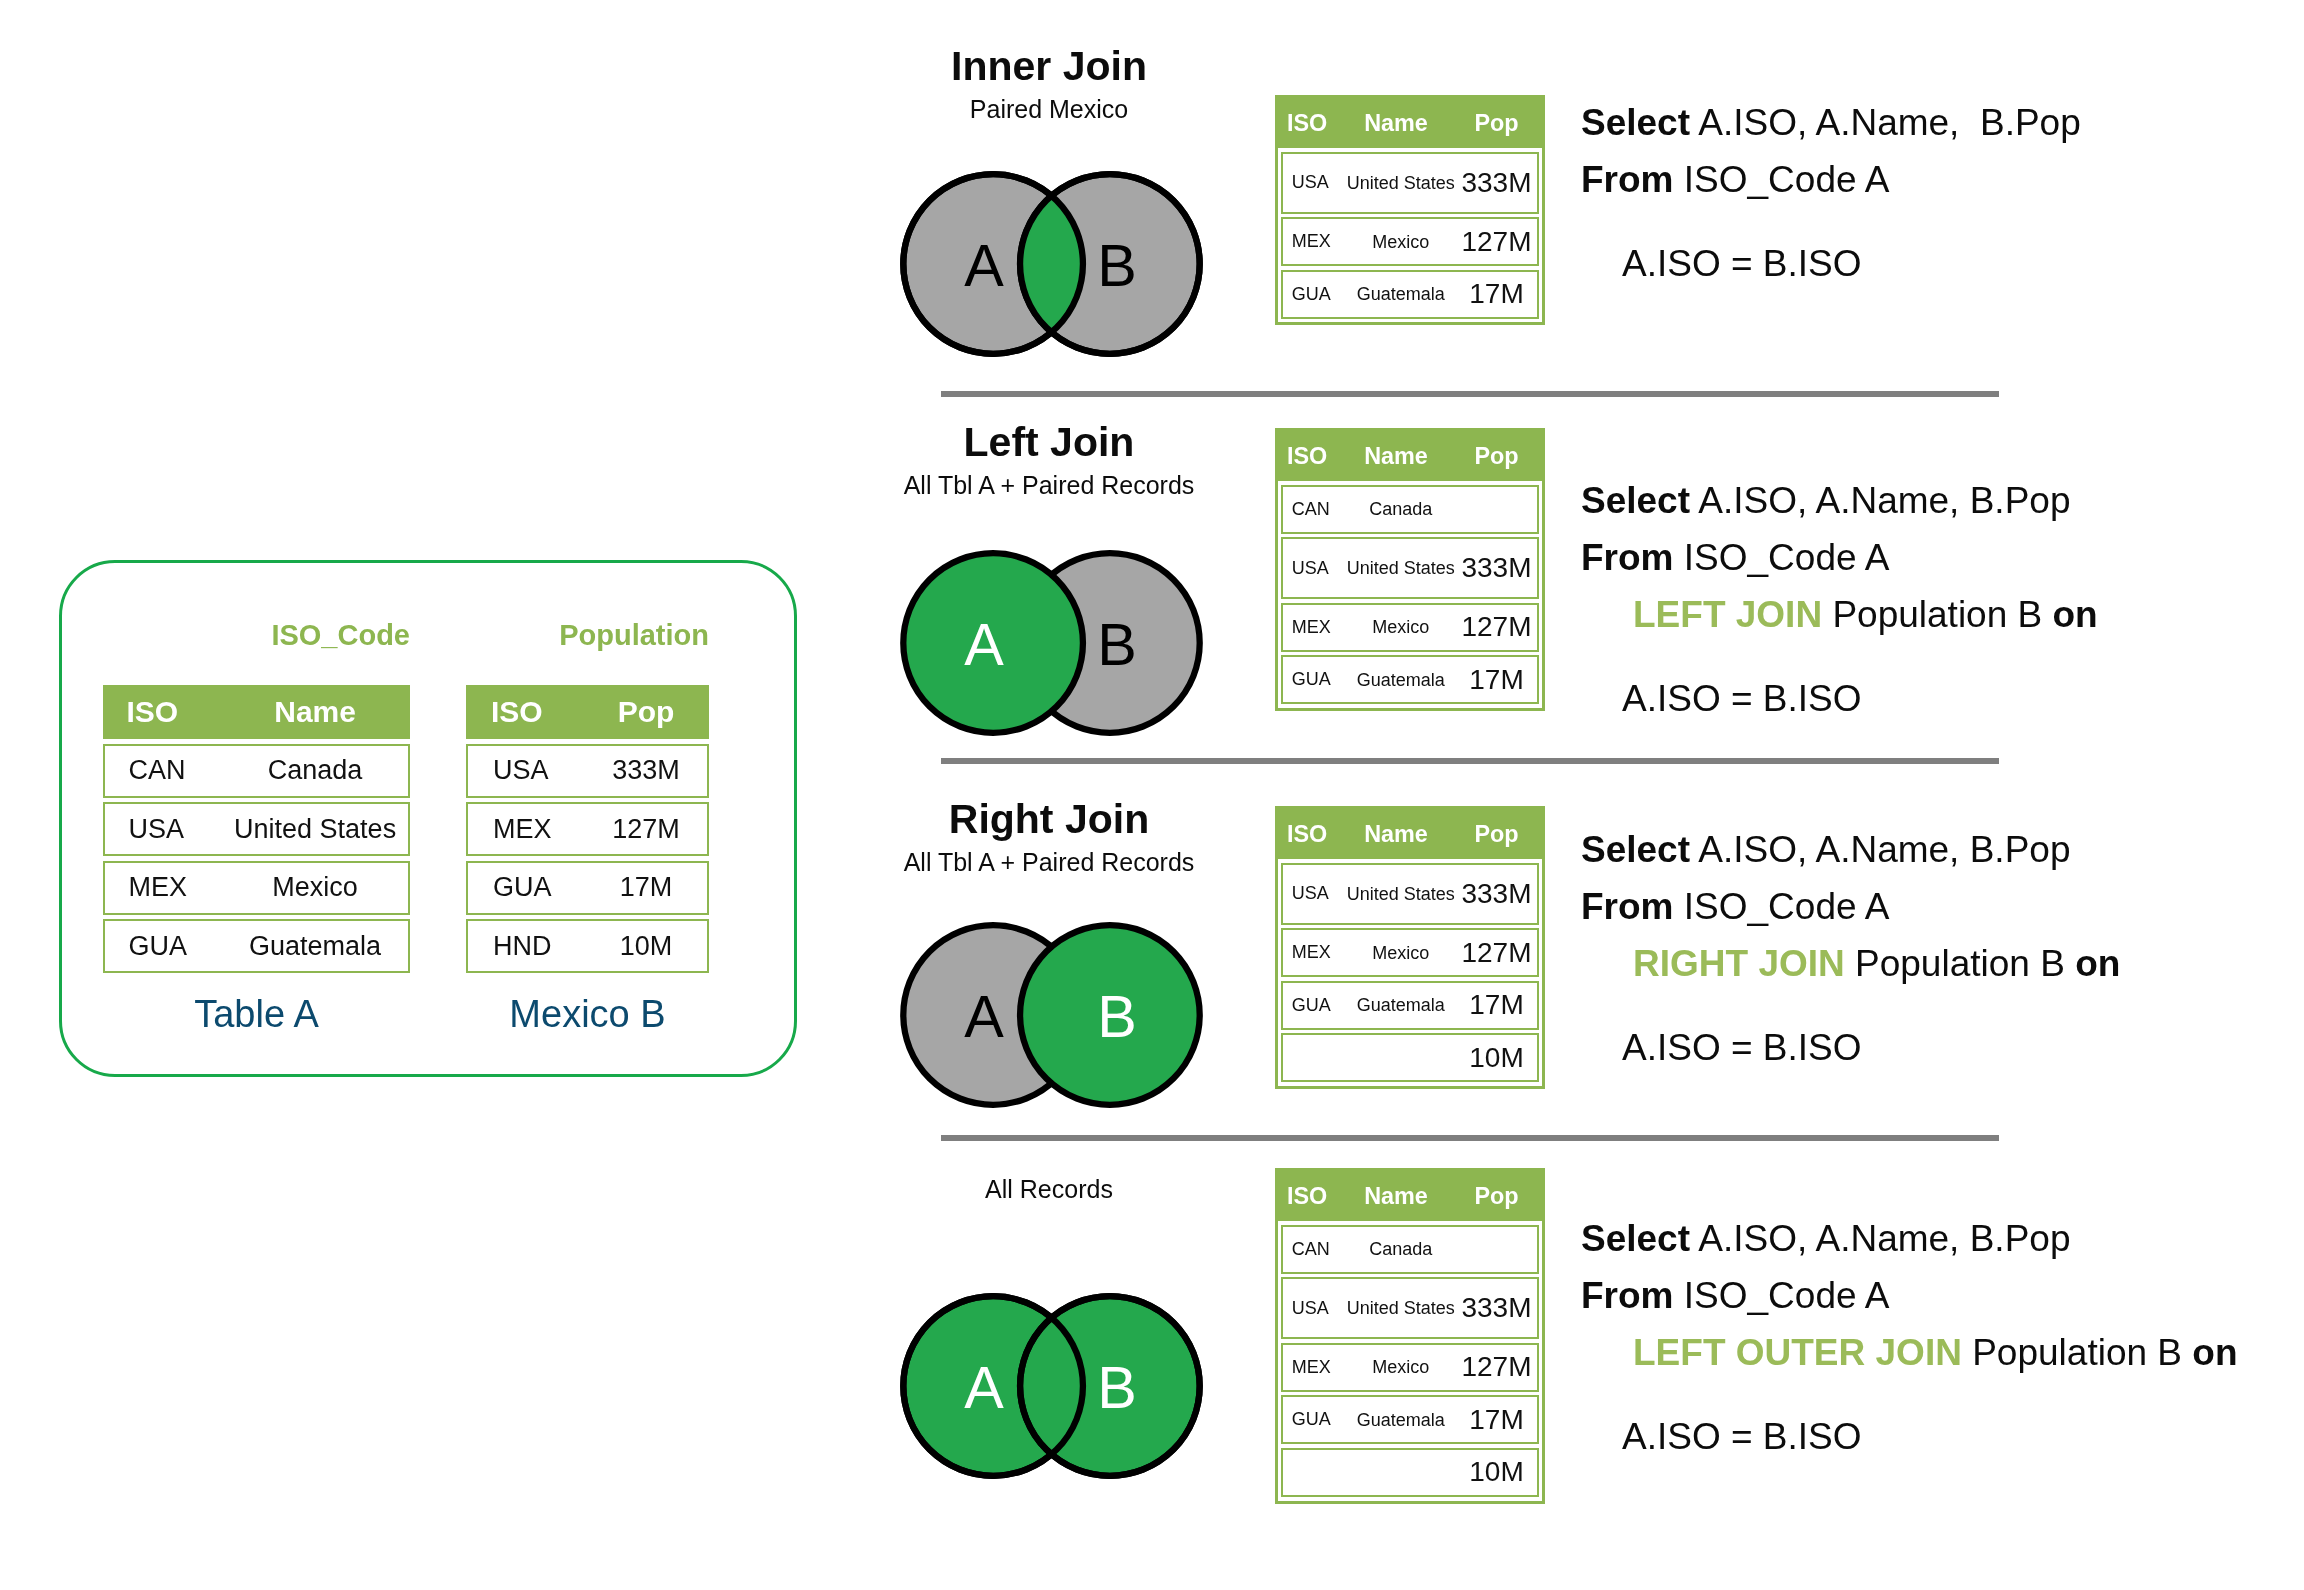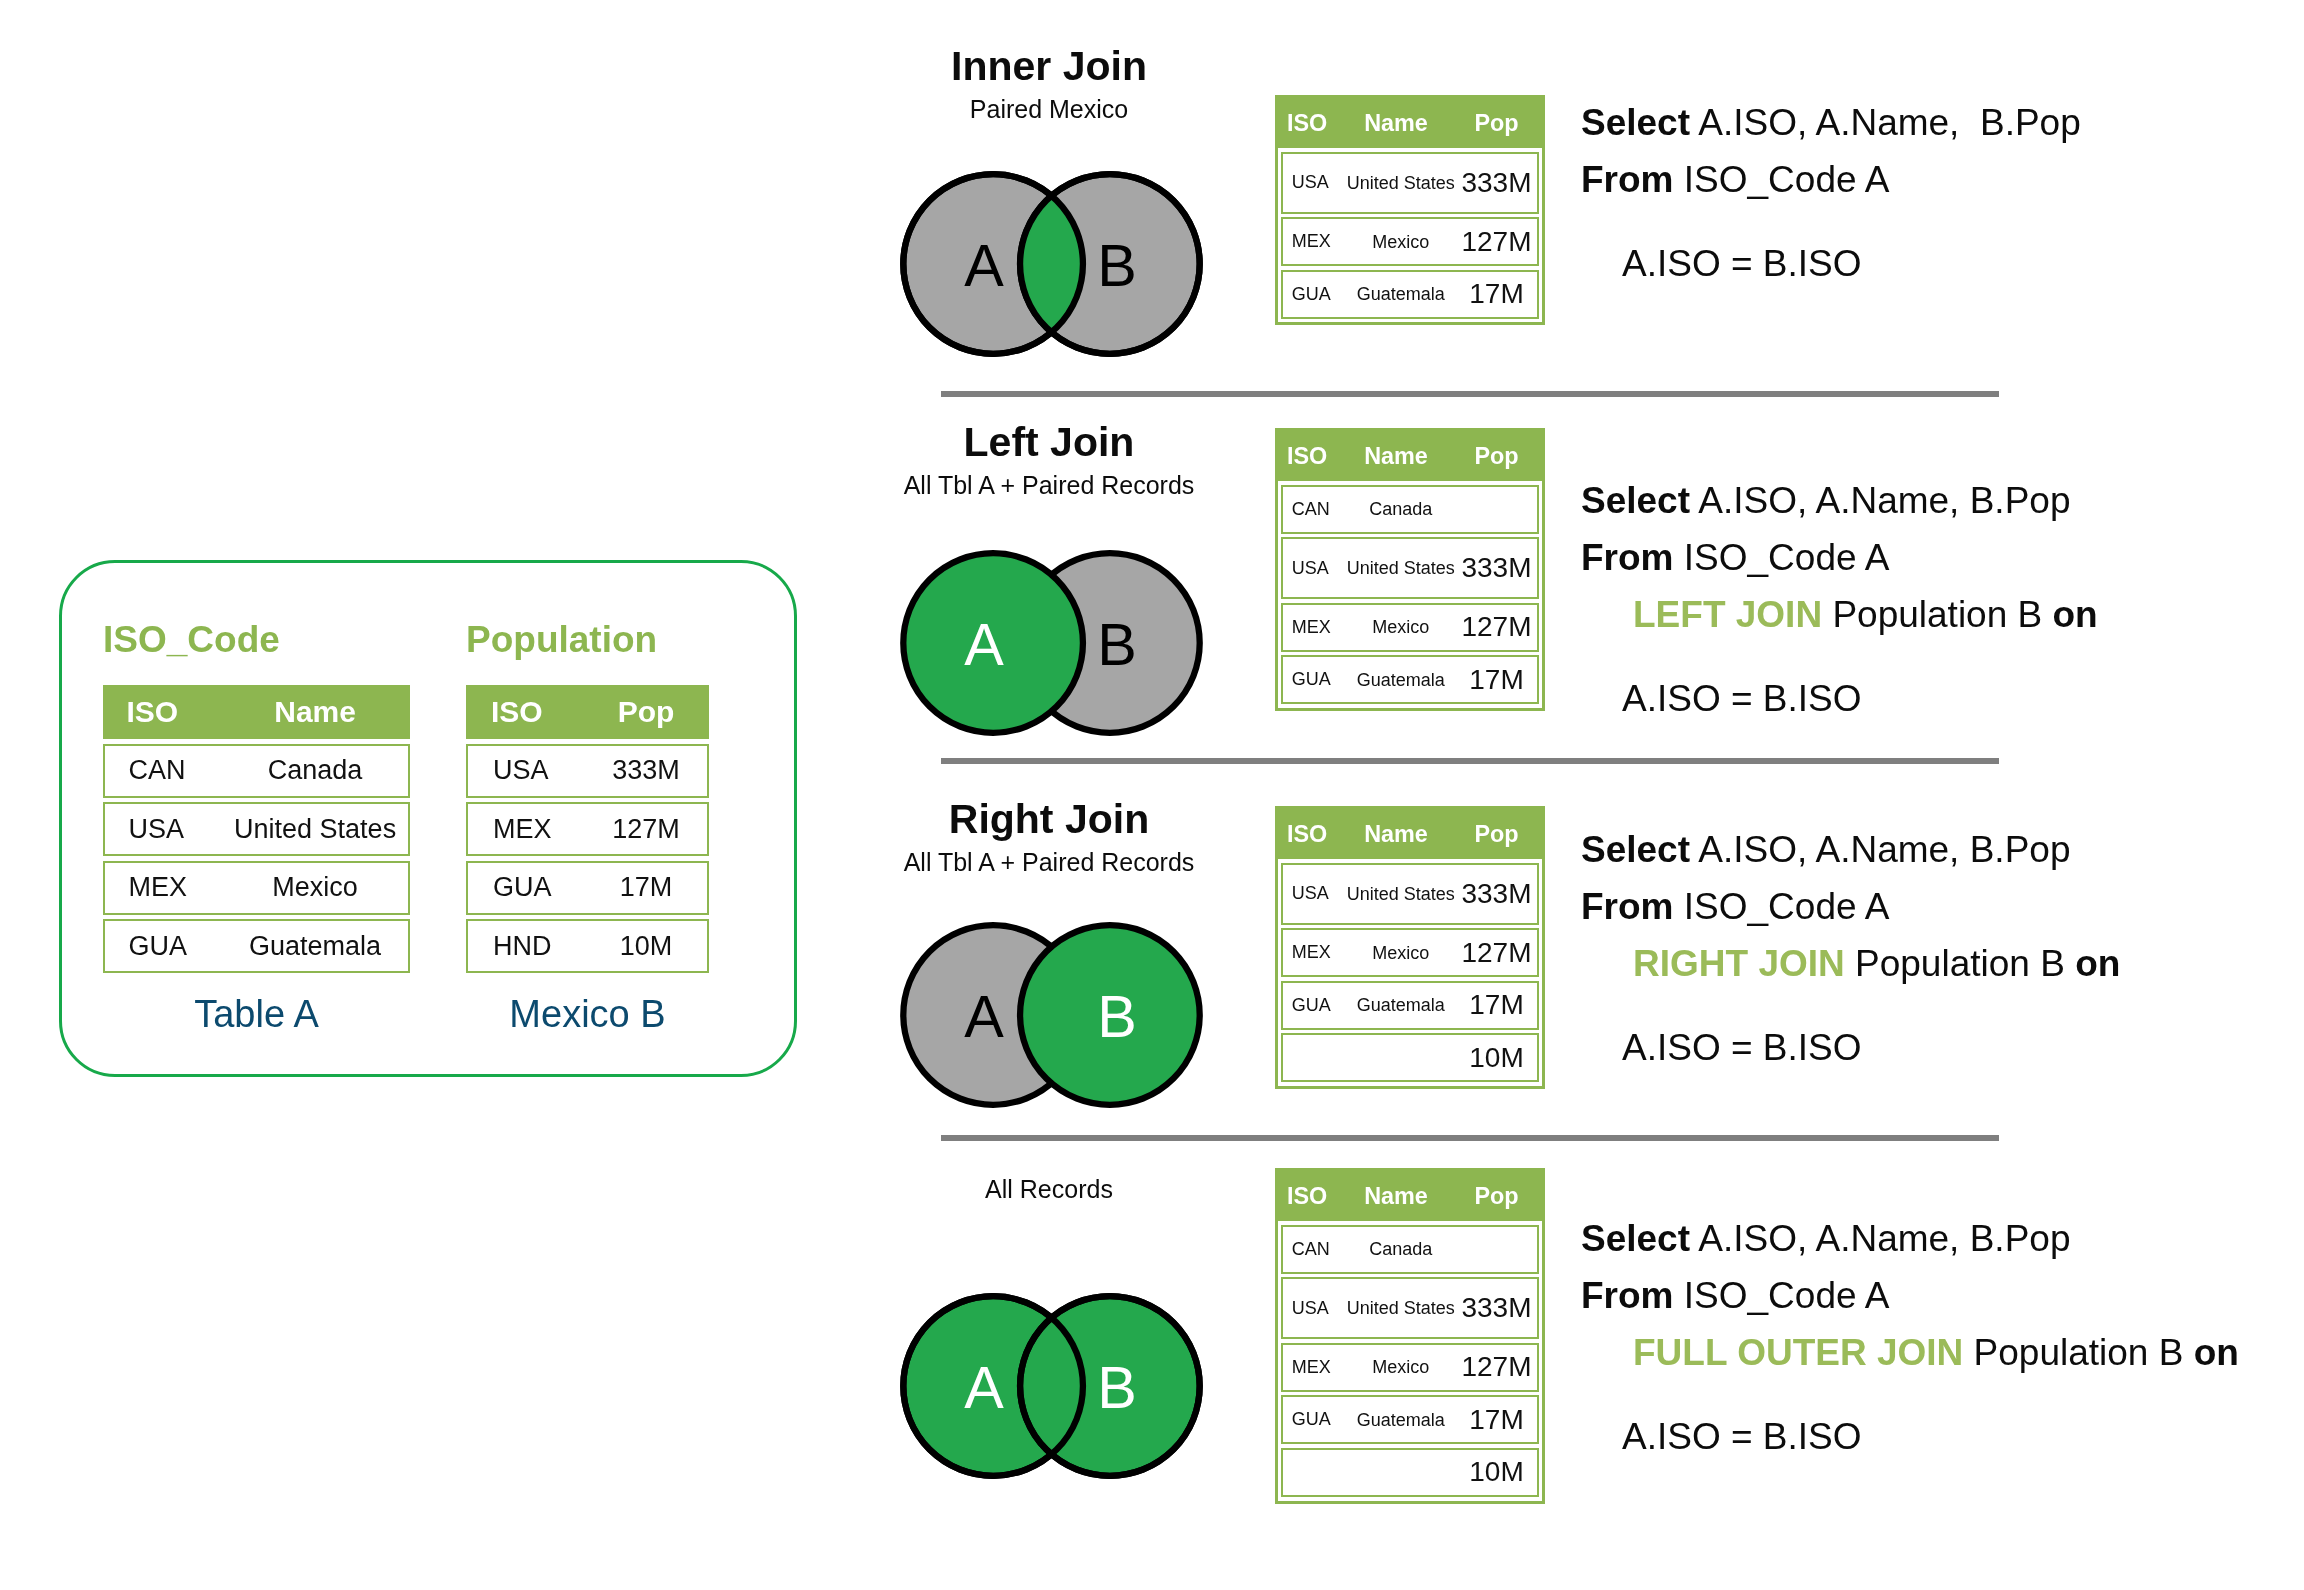--- a/index.html
+++ b/index.html
@@ -2,21 +2,21 @@
 <html style="font-size:14.4px"><head>
 <meta charset="utf-8">
 <style>
   html,body{margin:0;padding:0;background:#ffffff;}
   #canvas{position:relative;width:2304px;height:1590px;background:#ffffff;overflow:hidden;
           font-family:"Liberation Sans",sans-serif;color:#111;}
 
   
   .panel{position:absolute;left:59px;top:560px;width:732px;height:511px;
          border:3.6px solid #17A94A;border-radius:56px;background:#fff;}
-  .ptitle{position:absolute;top:56px;font-size:37px;font-weight:bold;color:#8DB650;text-align:left;}
+  .ptitle{position:absolute;top:56px;font-size:29px;font-weight:bold;color:#8DB650;text-align:right;}
   .ptitle.a{left:41px;width:307px;}
   .ptitle.b{left:404px;width:243px;}
   .ptable{position:absolute;top:122px;}
   .ptable.pa{left:41px;width:307px;}
   .ptable.pb{left:404px;width:243px;}
   .phead{display:flex;align-items:center;height:54px;background:#8DB650;color:#fff;
          font-weight:bold;font-size:30px;}
   .prow{display:flex;align-items:center;height:50px;background:#fff;
         border:2.7px solid #8DB650;margin-top:4.5px;font-size:27px;color:#111;}
   .pa .c1{width:101px;padding-left:23.4px;text-align:left;}
@@ -317,18 +317,18 @@
     <div class="rrow">
       <span class="riso"></span>
       <span class="rname"></span>
       <span class="rpop">10M</span>
     </div>
   </div>
 
   <div class="sql" style="top:1210px;">
     <div class="sql-line"><span class="kw">Select</span><span> A.ISO, A.Name, B.Pop</span></div>
     <div class="sql-line"><span class="kw">From</span><span> ISO_Code A</span></div>
-    <div class="sql-line ind1"><span class="g">FULL OUTER JOIN</span><span> Population B </span><span class="kw">on</span></div>
+    <div class="sql-line ind1"><span class="g">LEFT OUTER JOIN</span><span> Population B </span><span class="kw">on</span></div>
     <div class="sql-line ind2"><span>A.ISO = B.ISO</span></div>
   </div>
 
 </div>
 
 
 </body></html>

